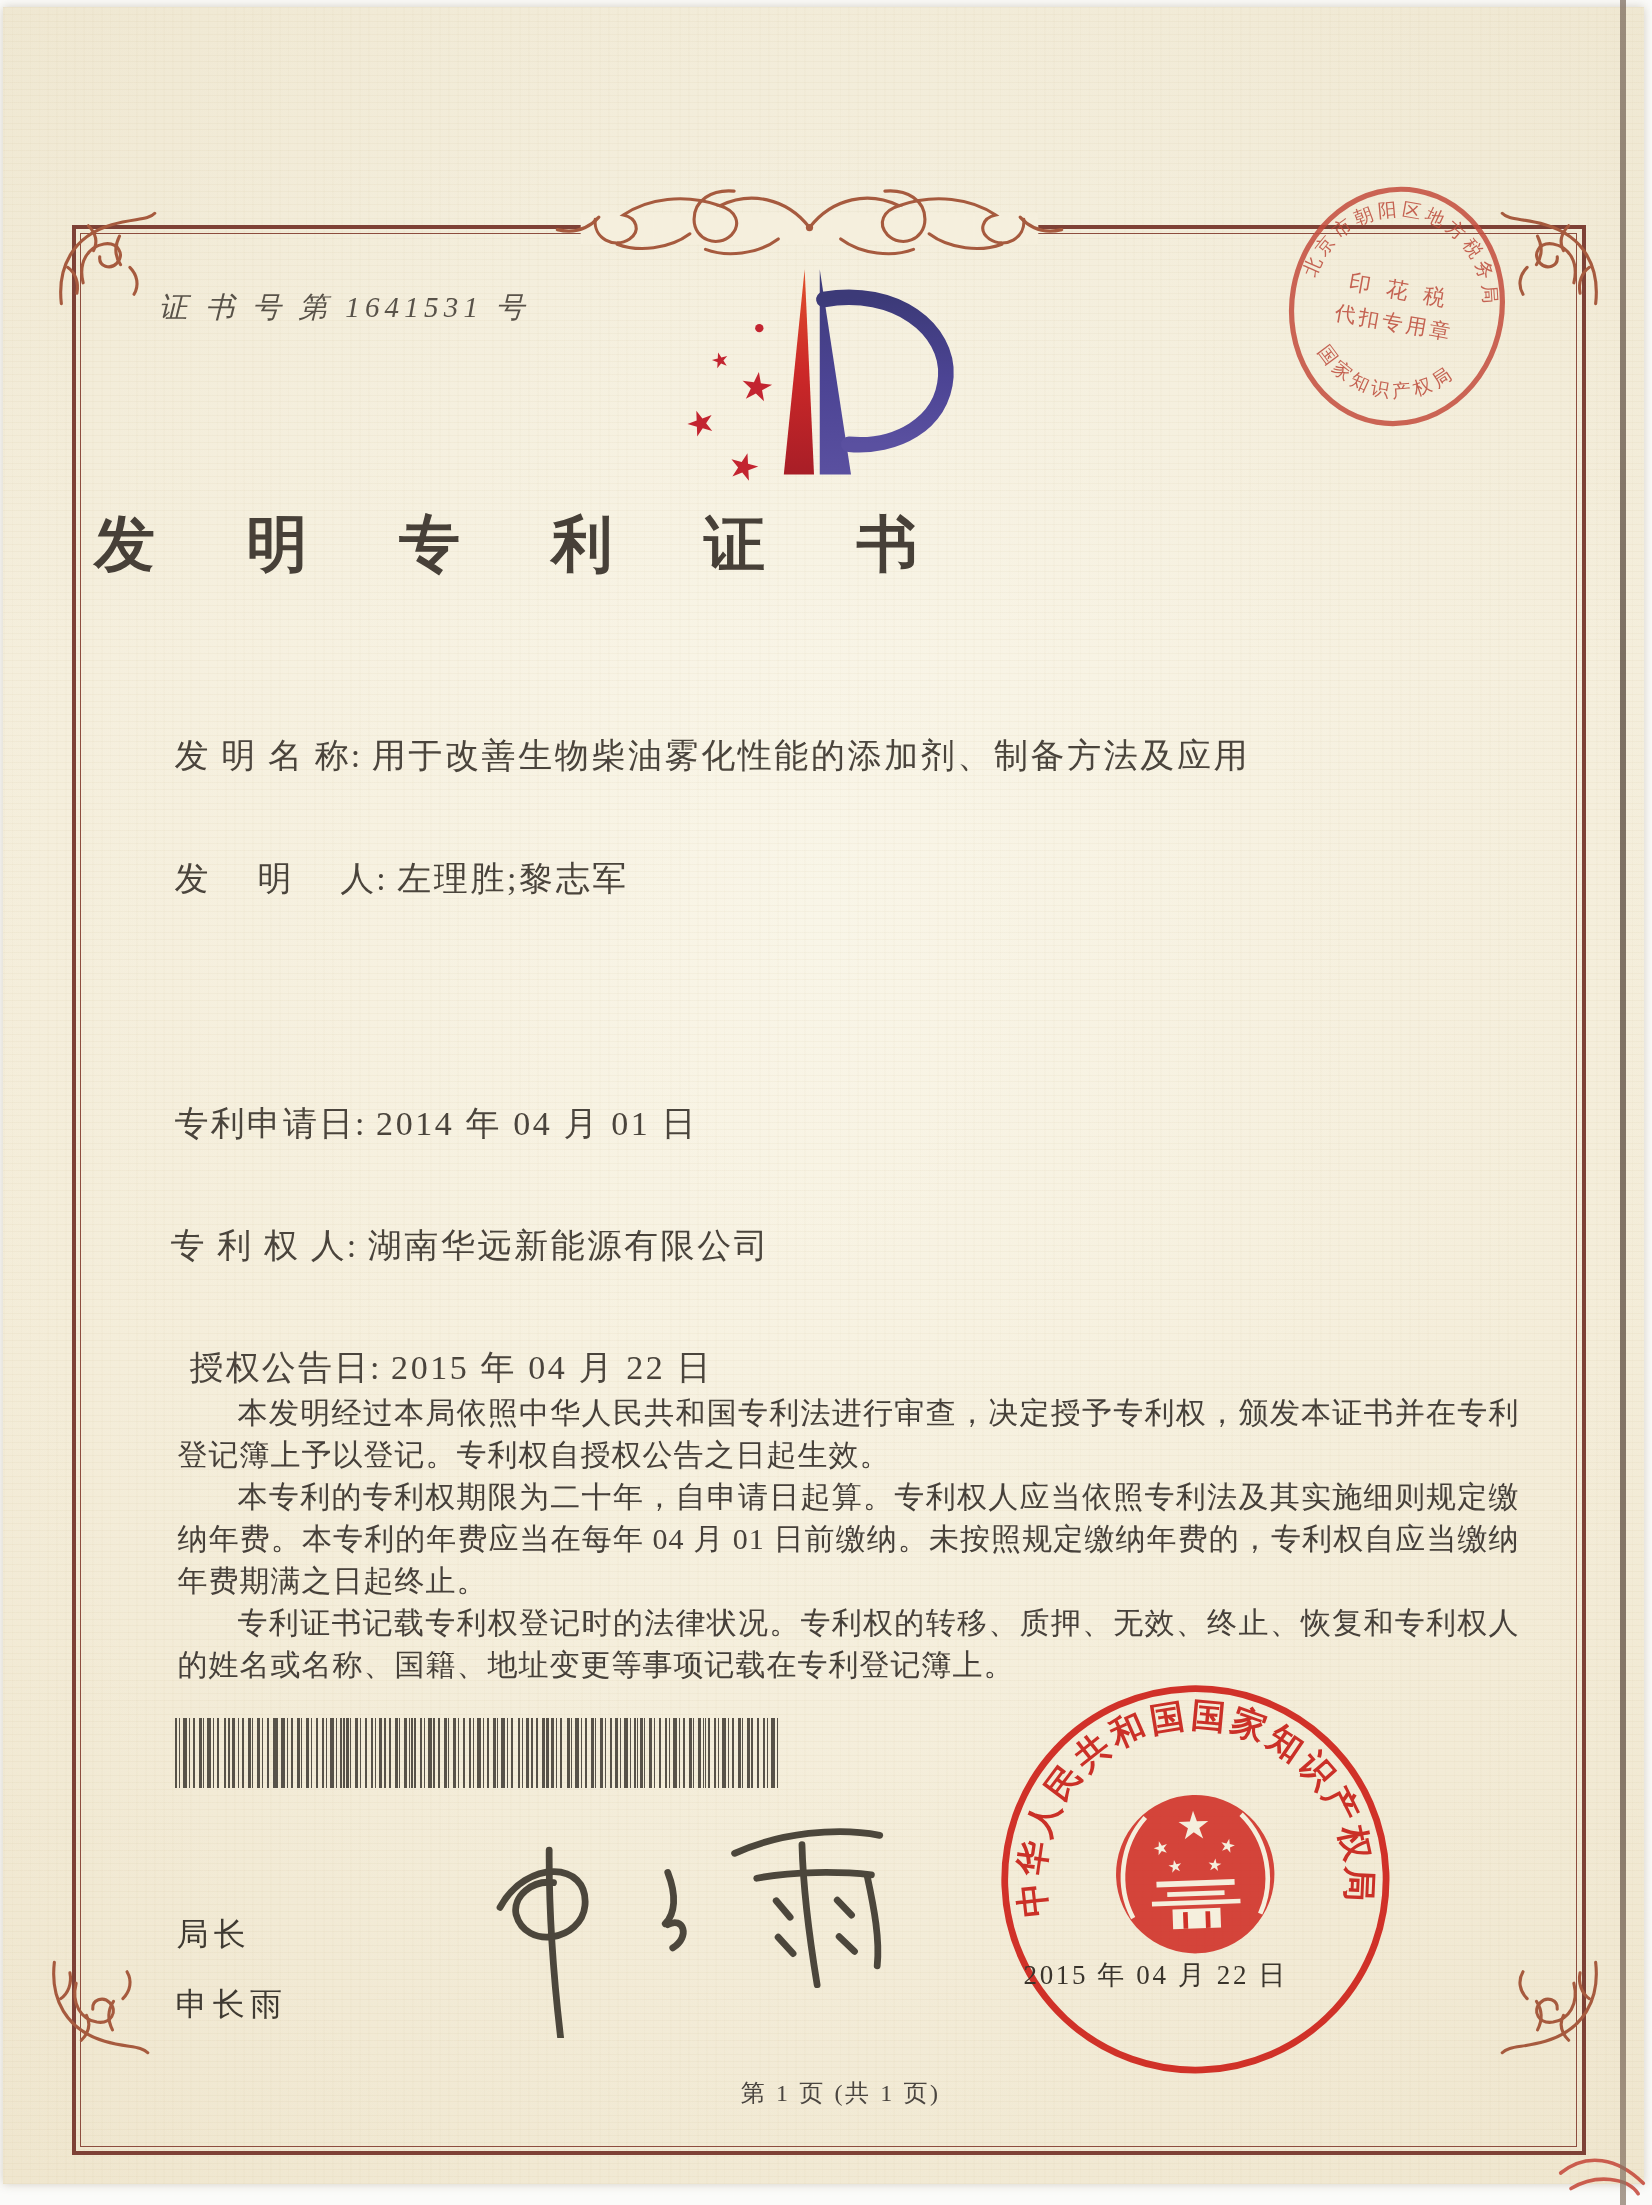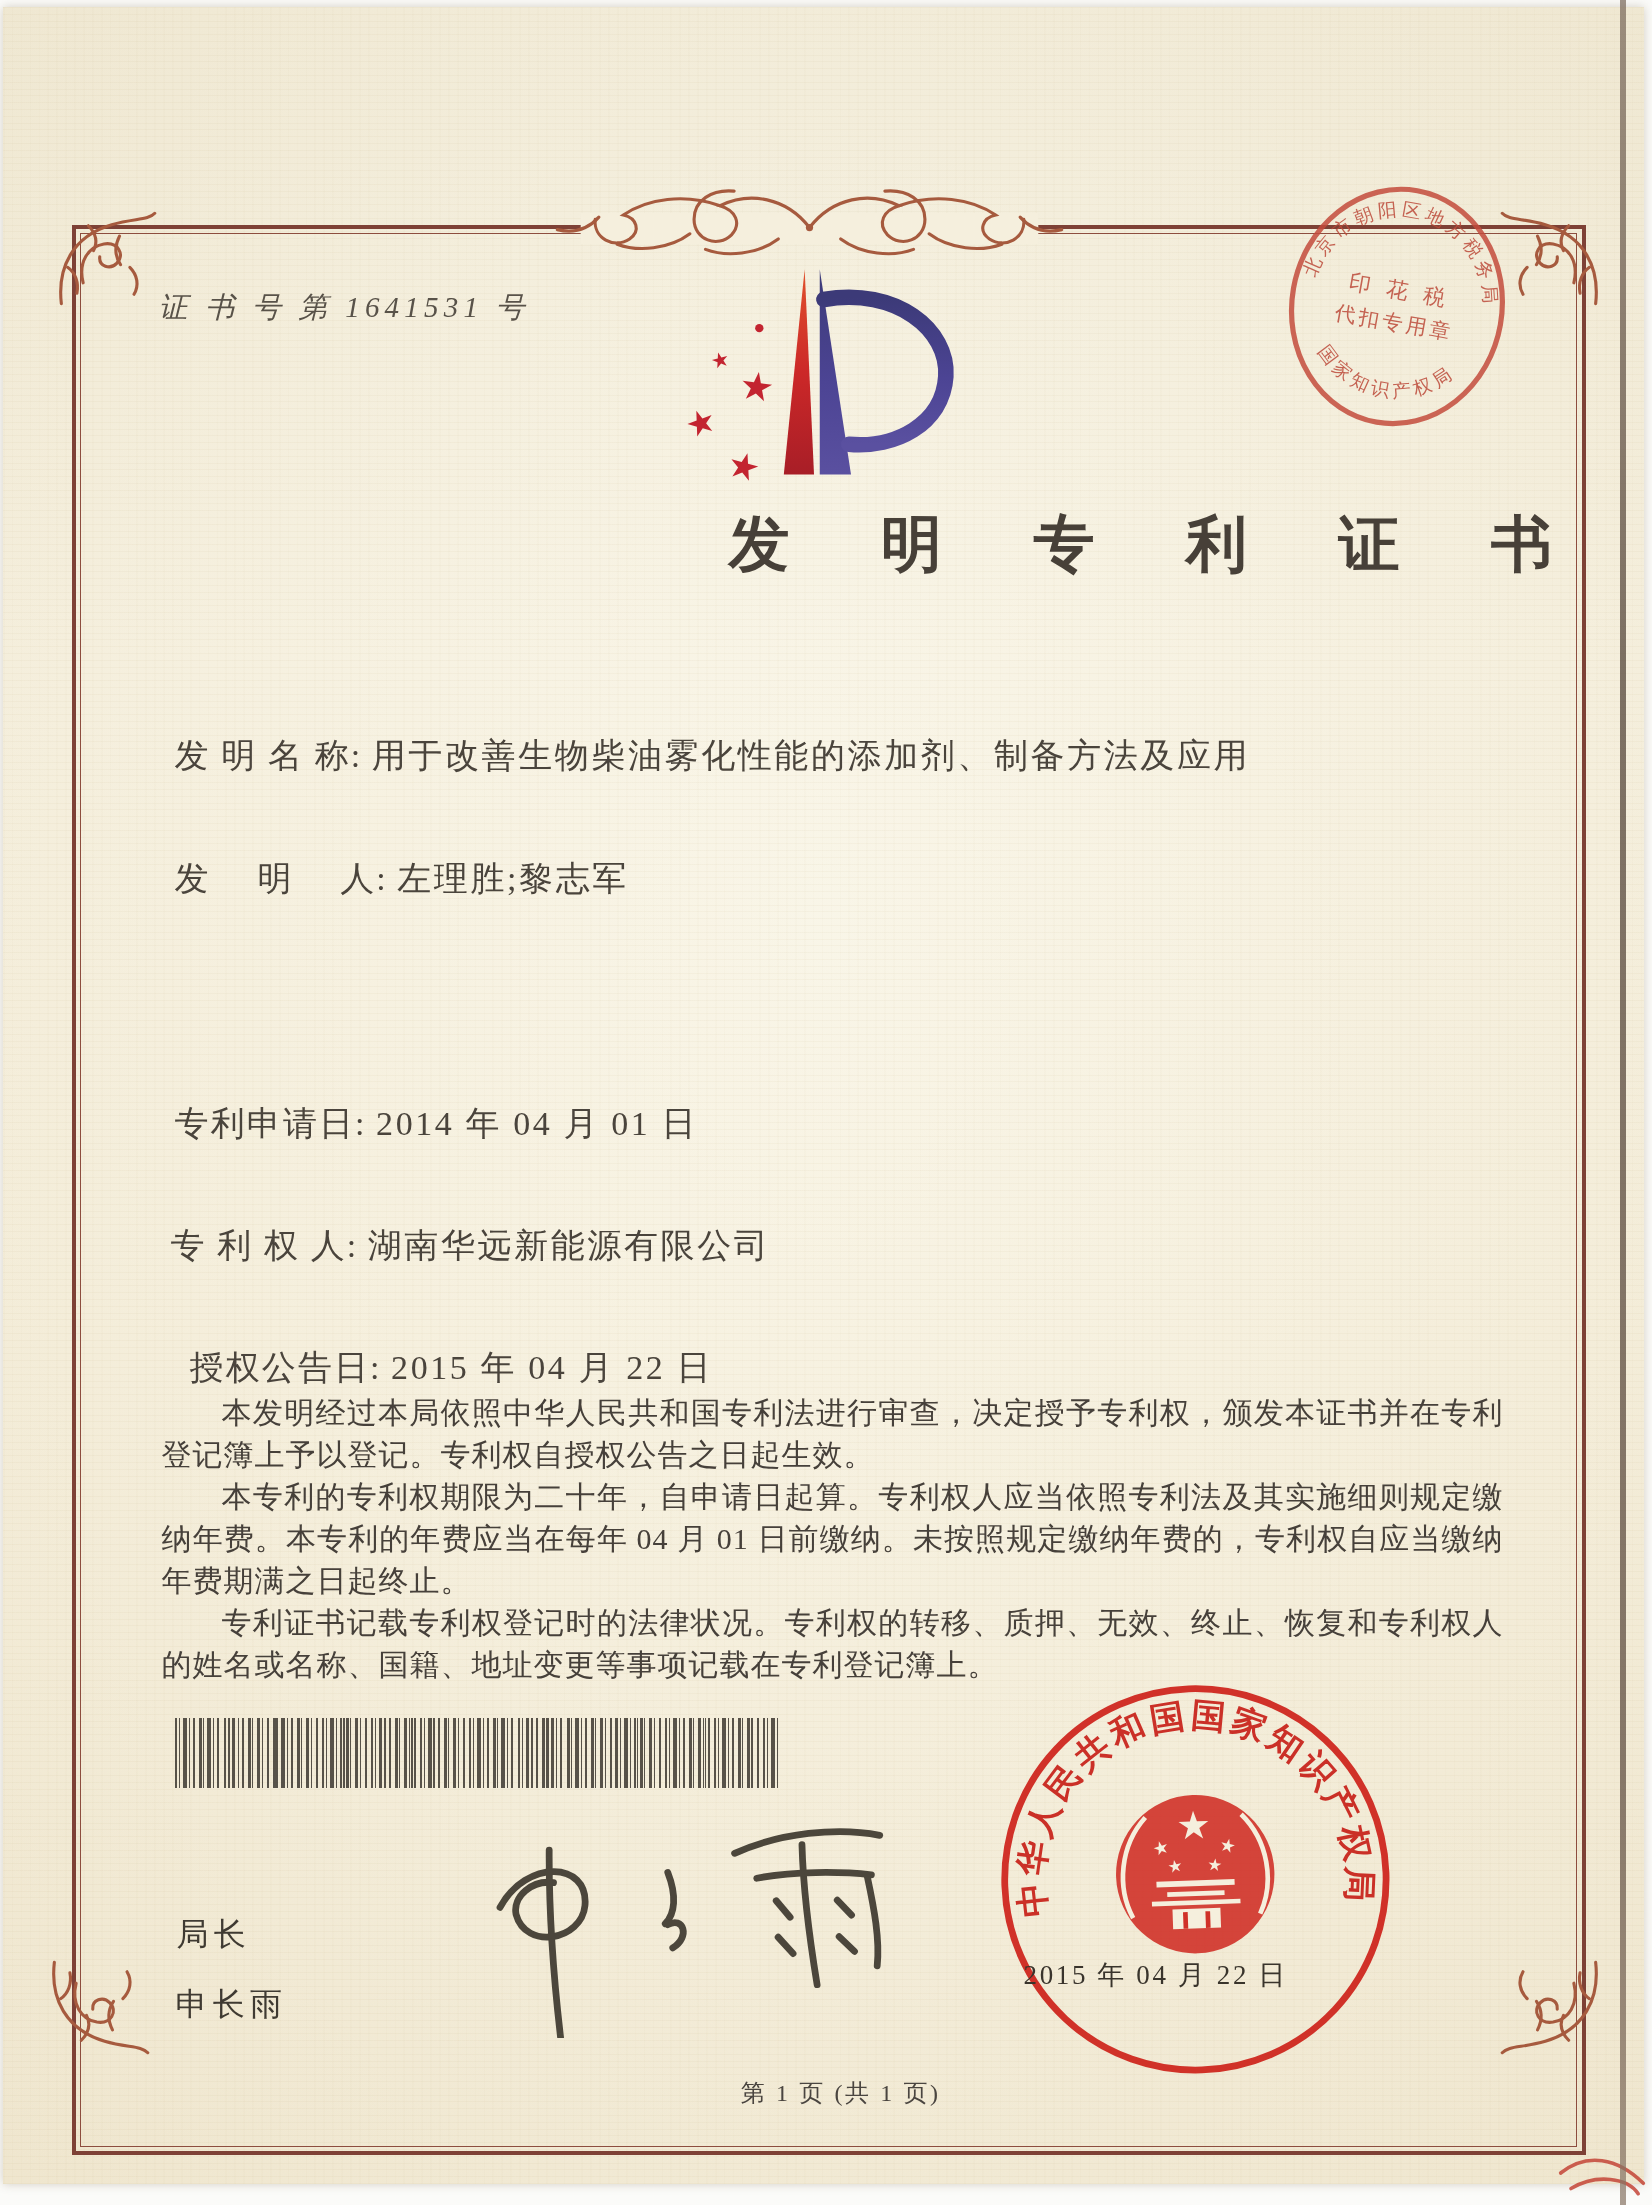--- a/index.html
+++ b/index.html
@@ -34,27 +34,27 @@
     content:""; position:absolute; inset:4.2px; border:1.6px solid #8d4d3e;
   }
   .scanline{
     position:absolute; left:1620px; top:0; width:5.7px; height:2205px;
     background:linear-gradient(180deg,#7b6a5c,#4e3f34 30%,#5c4a3e 80%,#8a7767);
     opacity:.72;
   }
   
   .cert-no{ font-size:29px; color:#585249; letter-spacing:5.2px;font-style:italic; }
   .title{
-    width:100%; text-align:right; font-size:61px; font-weight:600;
+    width:100%; text-align:left; font-size:61px; font-weight:600;
     color:#474038; letter-spacing:1.5em; text-indent:1.5em; white-space:nowrap;
   }
   .row{ font-size:34px; color:#4a443c; white-space:nowrap; }
   .row .lbl{ letter-spacing:2.1px; }
   .row .val{ letter-spacing:2.6px; margin-left:9.4px; }
-  .bodytext{ font-size:30px; color:#46403a; line-height:42px; letter-spacing:1px; text-align:justify; }
+  .bodytext{ font-size:30px; color:#46403a; line-height:42px; letter-spacing:1px; text-align:justify;margin-left:16px; }
   .bodytext p{ margin:0; text-indent:2em; }
   .barcode{
     height:70px;
     background-image:
       repeating-linear-gradient(90deg,#36312a 0 2.1px,rgba(0,0,0,0) 2.1px 3.6px,#36312a 3.6px 4.7px,rgba(0,0,0,0) 4.7px 8.3px,#36312a 8.3px 11.5px,rgba(0,0,0,0) 11.5px 13.5px,#36312a 13.5px 14.6px,rgba(0,0,0,0) 14.6px 18px,#36312a 18px 20px,rgba(0,0,0,0) 20px 24.5px),
       repeating-linear-gradient(90deg,rgba(0,0,0,0) 0 32px,#36312a 32px 34px,rgba(0,0,0,0) 34px 54px,#36312a 54px 55px,rgba(0,0,0,0) 55px 68px);
     opacity:.82;
   }
   .director{ font-size:32px; color:#3f3a32; letter-spacing:5.2px; }
   .seal-date{ font-size:27px; color:#39342c; letter-spacing:2.6px; white-space:nowrap; z-index:6; }

